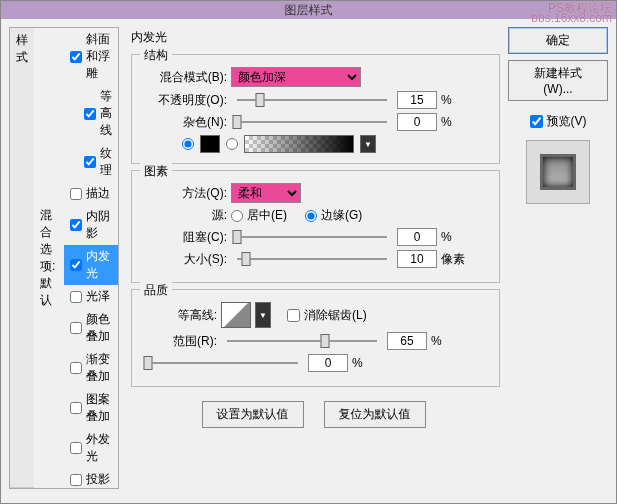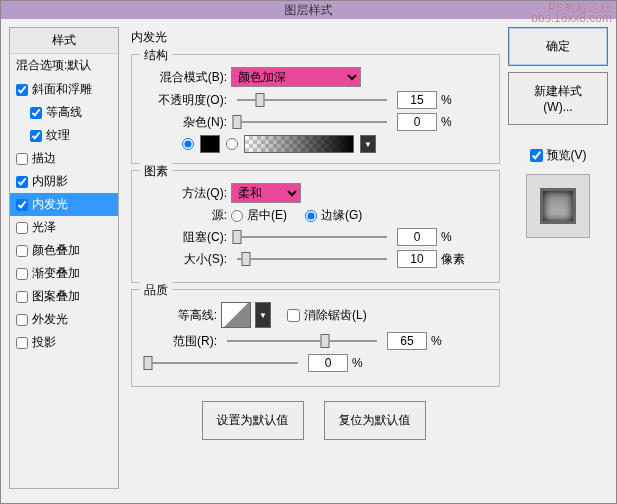--- a/index.html
+++ b/index.html
@@ -1,21 +1,21 @@
 <!DOCTYPE html>
 <html><head>
 <meta charset="utf-8">
 <style>
 * { box-sizing: border-box; margin: 0; padding: 0; font-family: "Microsoft YaHei", SimSun, sans-serif; font-size: 12px; }
 body { background: #f0f0f0; }
 .window { width: 617px; height: 504px; background: #f0f0f0; border: 1px solid #888; position: relative; }
 .titlebar { height: 18px; background: #b89cc8; display: flex; align-items: center; justify-content: center; color: #333; position: relative; }
 .watermark { position: absolute; right: 4px; top: 2px; font-size: 10px; color: #b0728a; text-align: right; line-height: 10px; opacity: 0.8; text-shadow: 0 0 1px rgba(255,255,255,0.5); }
 .body { display: flex; height: calc(100% - 24px); padding: 8px; gap: 8px; }
-.left { width: 110px; border: 1px solid #aaa; display: flex; flex-direction: column; }
+.left { width: 110px; border: 1px solid #aaa; display: flex; flex-direction: row; }
 .left-header { background: #e8e8e8; padding: 4px 6px; border-bottom: 1px solid #ccc; text-align: center; }
 .left .blend-opts { padding: 4px 4px; border-bottom: 1px solid #eee; }
 .left .style-item { padding: 3px 6px; display: flex; align-items: center; gap: 4px; cursor: default; }
 .left .style-item.indent { padding-left: 20px; }
 .left .style-item.selected { background: #3399ff; color: #fff; }
 .left input[type=checkbox] { width: 12px; height: 12px; }
 .center { flex: 1; display: flex; flex-direction: column; gap: 6px; }
 .center-title { padding: 2px 4px; }
 .grp { border: 1px solid #bbb; padding: 8px 10px 10px 10px; position: relative; margin-left: 4px; }
 .grp .legend { position: absolute; top: -8px; left: 8px; background: #f0f0f0; padding: 0 4px; }
@@ -27,25 +27,25 @@
 .slider .thumb { position: absolute; top: 1px; width: 9px; height: 14px; background: #ddd; border: 1px solid #666; transform: translateX(-50%); }
 .num { width: 40px; border: 1px solid #888; background: #fff; text-align: center; padding: 1px 3px; height: 18px; }
 .unit { width: 28px; }
 .color-row { display: flex; align-items: center; gap: 6px; margin: 4px 0 0 40px; }
 .swatch { width: 20px; height: 18px; border: 1px solid #666; }
 .grad { width: 110px; height: 18px; border: 1px solid #666; background: linear-gradient(to right, #fff, #000), repeating-conic-gradient(#ccc 0% 25%, #fff 0% 50%); background-blend-mode: multiply; background-size: 100% 100%, 8px 8px; }
 .dd { width: 16px; height: 18px; border: 1px solid #666; background: #333; color: #fff; display: flex; align-items: center; justify-content: center; font-size: 8px; }
 .radio { width: 12px; height: 12px; }
 .contour { width: 30px; height: 26px; border: 1px solid #666; background: linear-gradient(135deg, #fff 0%, #fff 48%, #888 52%, #888 100%); display: inline-block; }
 .btns { display: flex; gap: 20px; justify-content: center; margin-top: 8px; }
-.btn { border: 1px solid #888; background: #eee; padding: 10px 14px; cursor: default; min-width: 90px; text-align: center; }
+.btn { border: 1px solid #888; background: #eee; padding: 4px 14px; cursor: default; min-width: 90px; text-align: center; }
 .right { width: 100px; display: flex; flex-direction: column; gap: 6px; align-items: stretch; }
 .right .btn { width: 100%; }
 .right .btn.primary { border: 1.5px solid #5a7aa0; box-shadow: 0 0 0 1px #aecdf0 inset; }
-.preview-row { display:flex; align-items:center; justify-content:center; gap:4px; margin-top:16px;}
+.preview-row { display:flex; align-items:center; justify-content:center; gap:4px; margin-top:6px;}
 .preview-box { width: 64px; height: 64px; border: 1px solid #aaa; background: #ddd; margin: 4px auto; display:flex; align-items:center; justify-content:center;}
 .preview-inner { width: 36px; height: 36px; background: linear-gradient(#888,#bbb); box-shadow: inset 0 0 0 3px #666, inset 0 0 8px 3px #000; }
 </style>
 </head>
 <body>
 
 <div class="window">
   <div class="titlebar">
     <span>图层样式</span>
     <div class="watermark">

